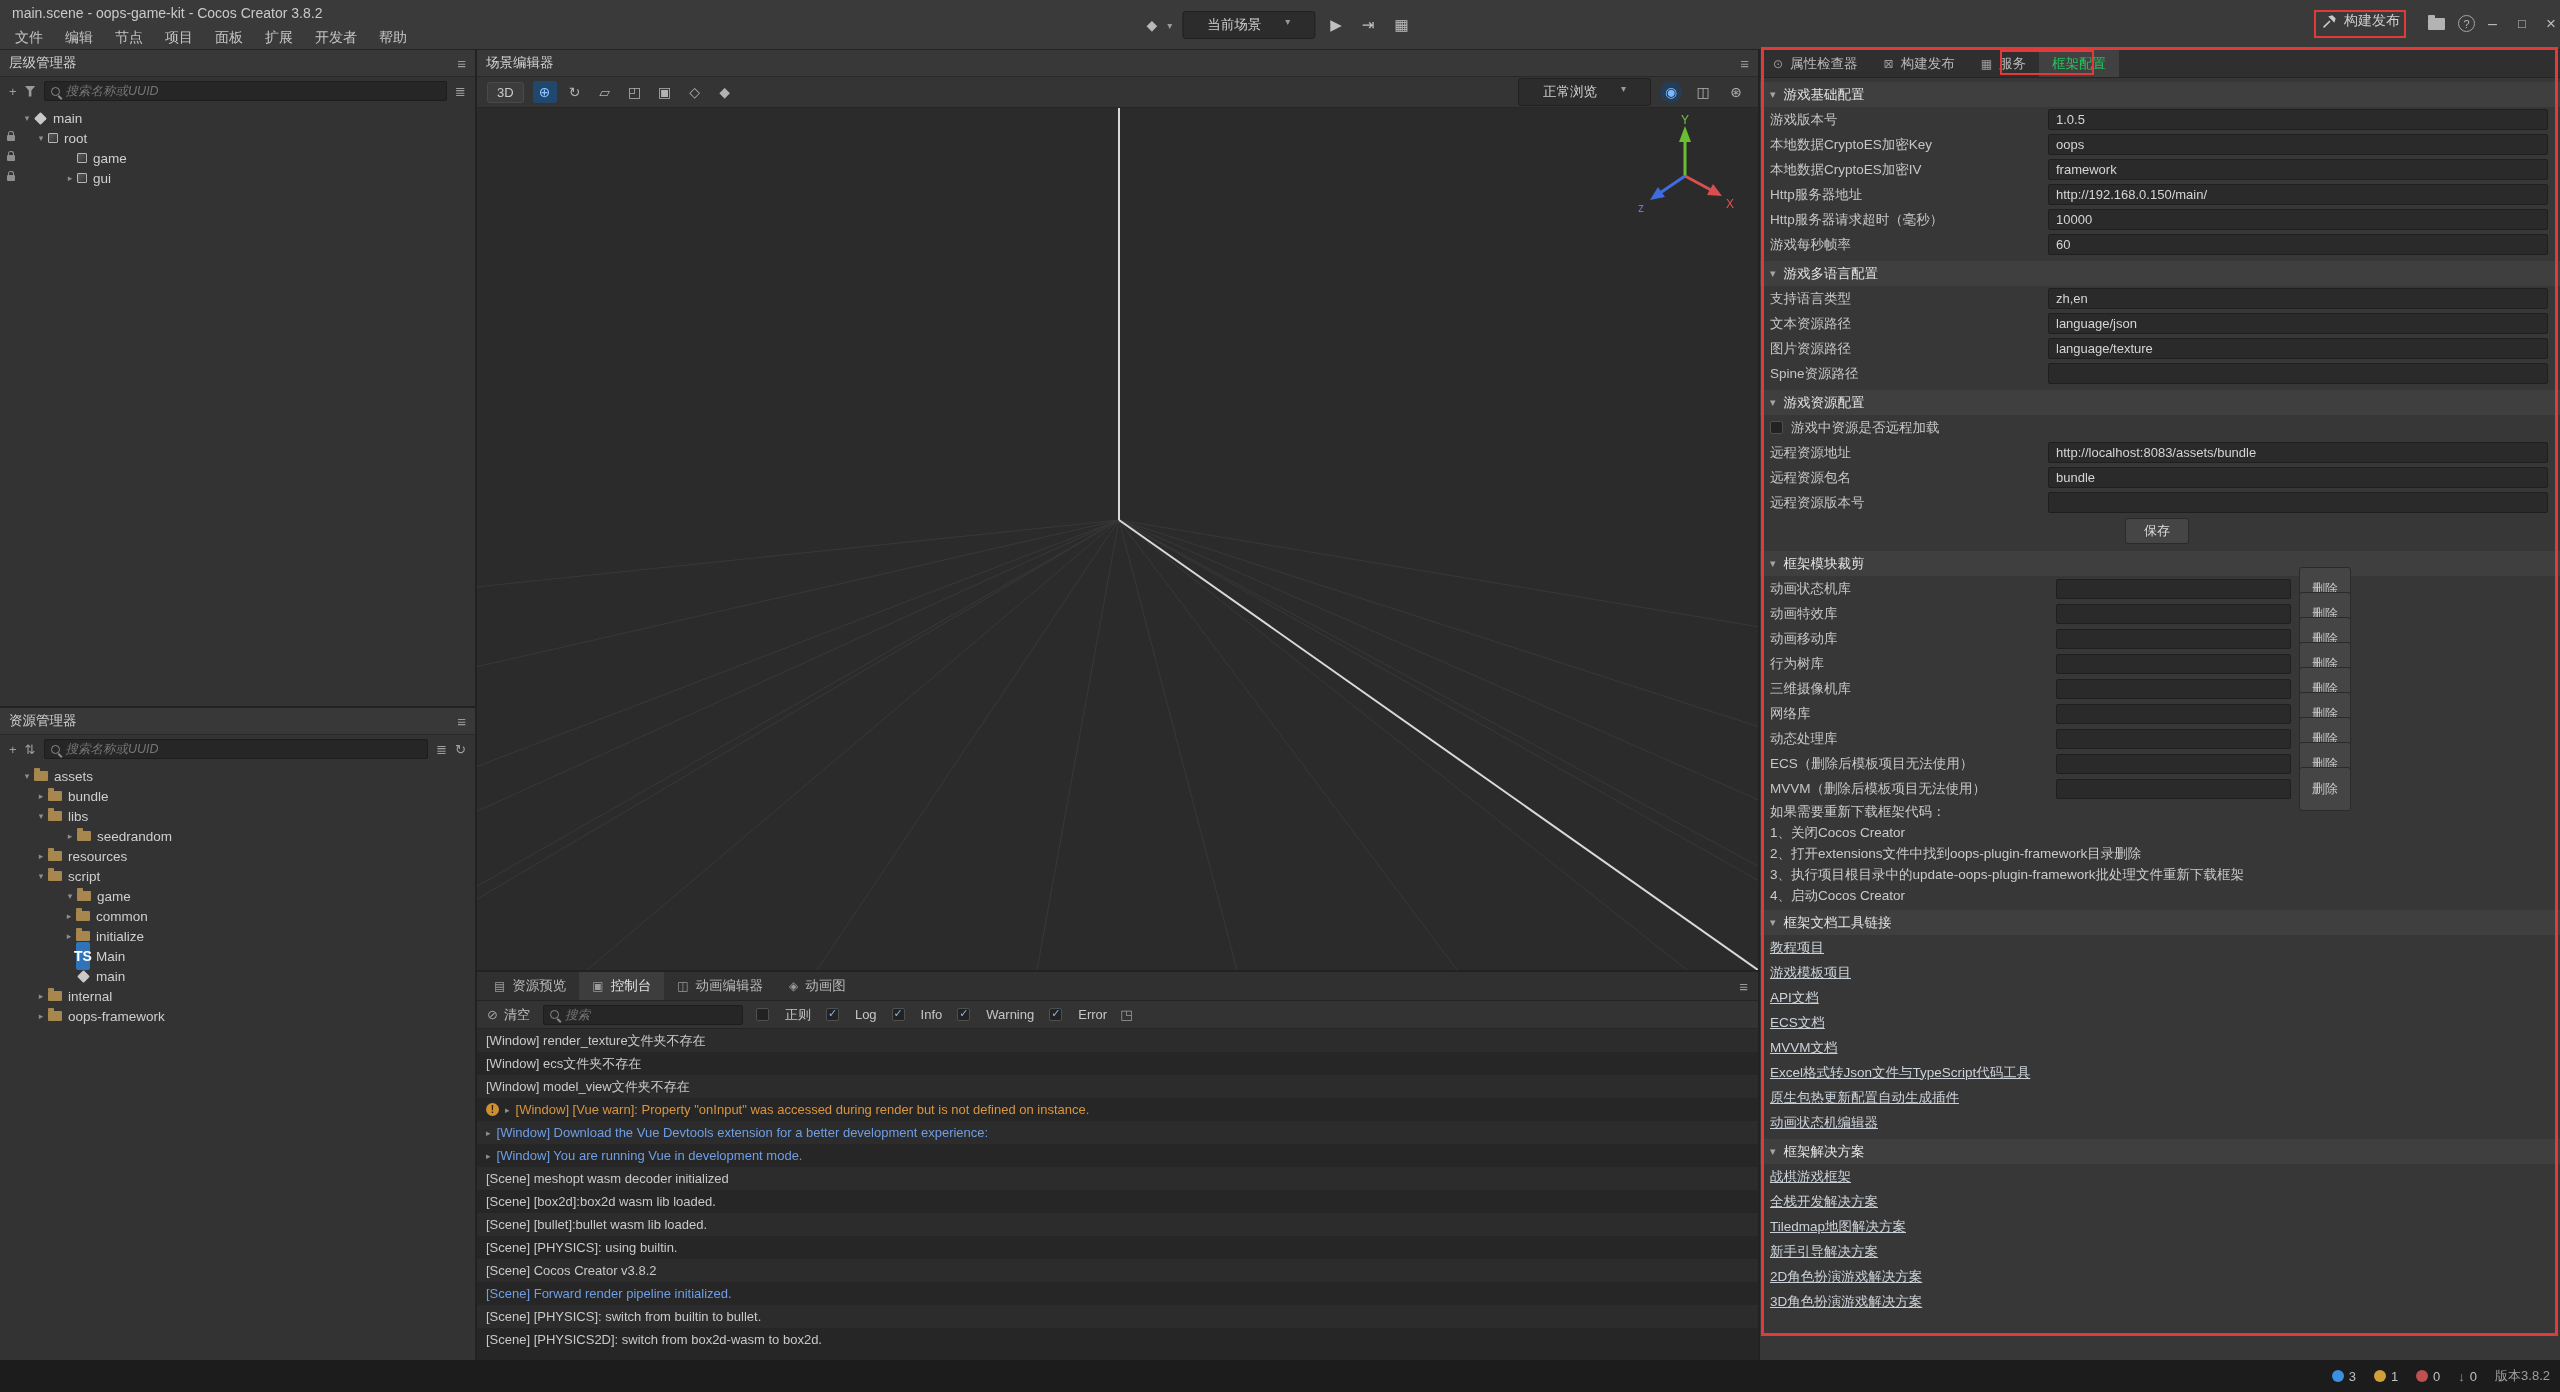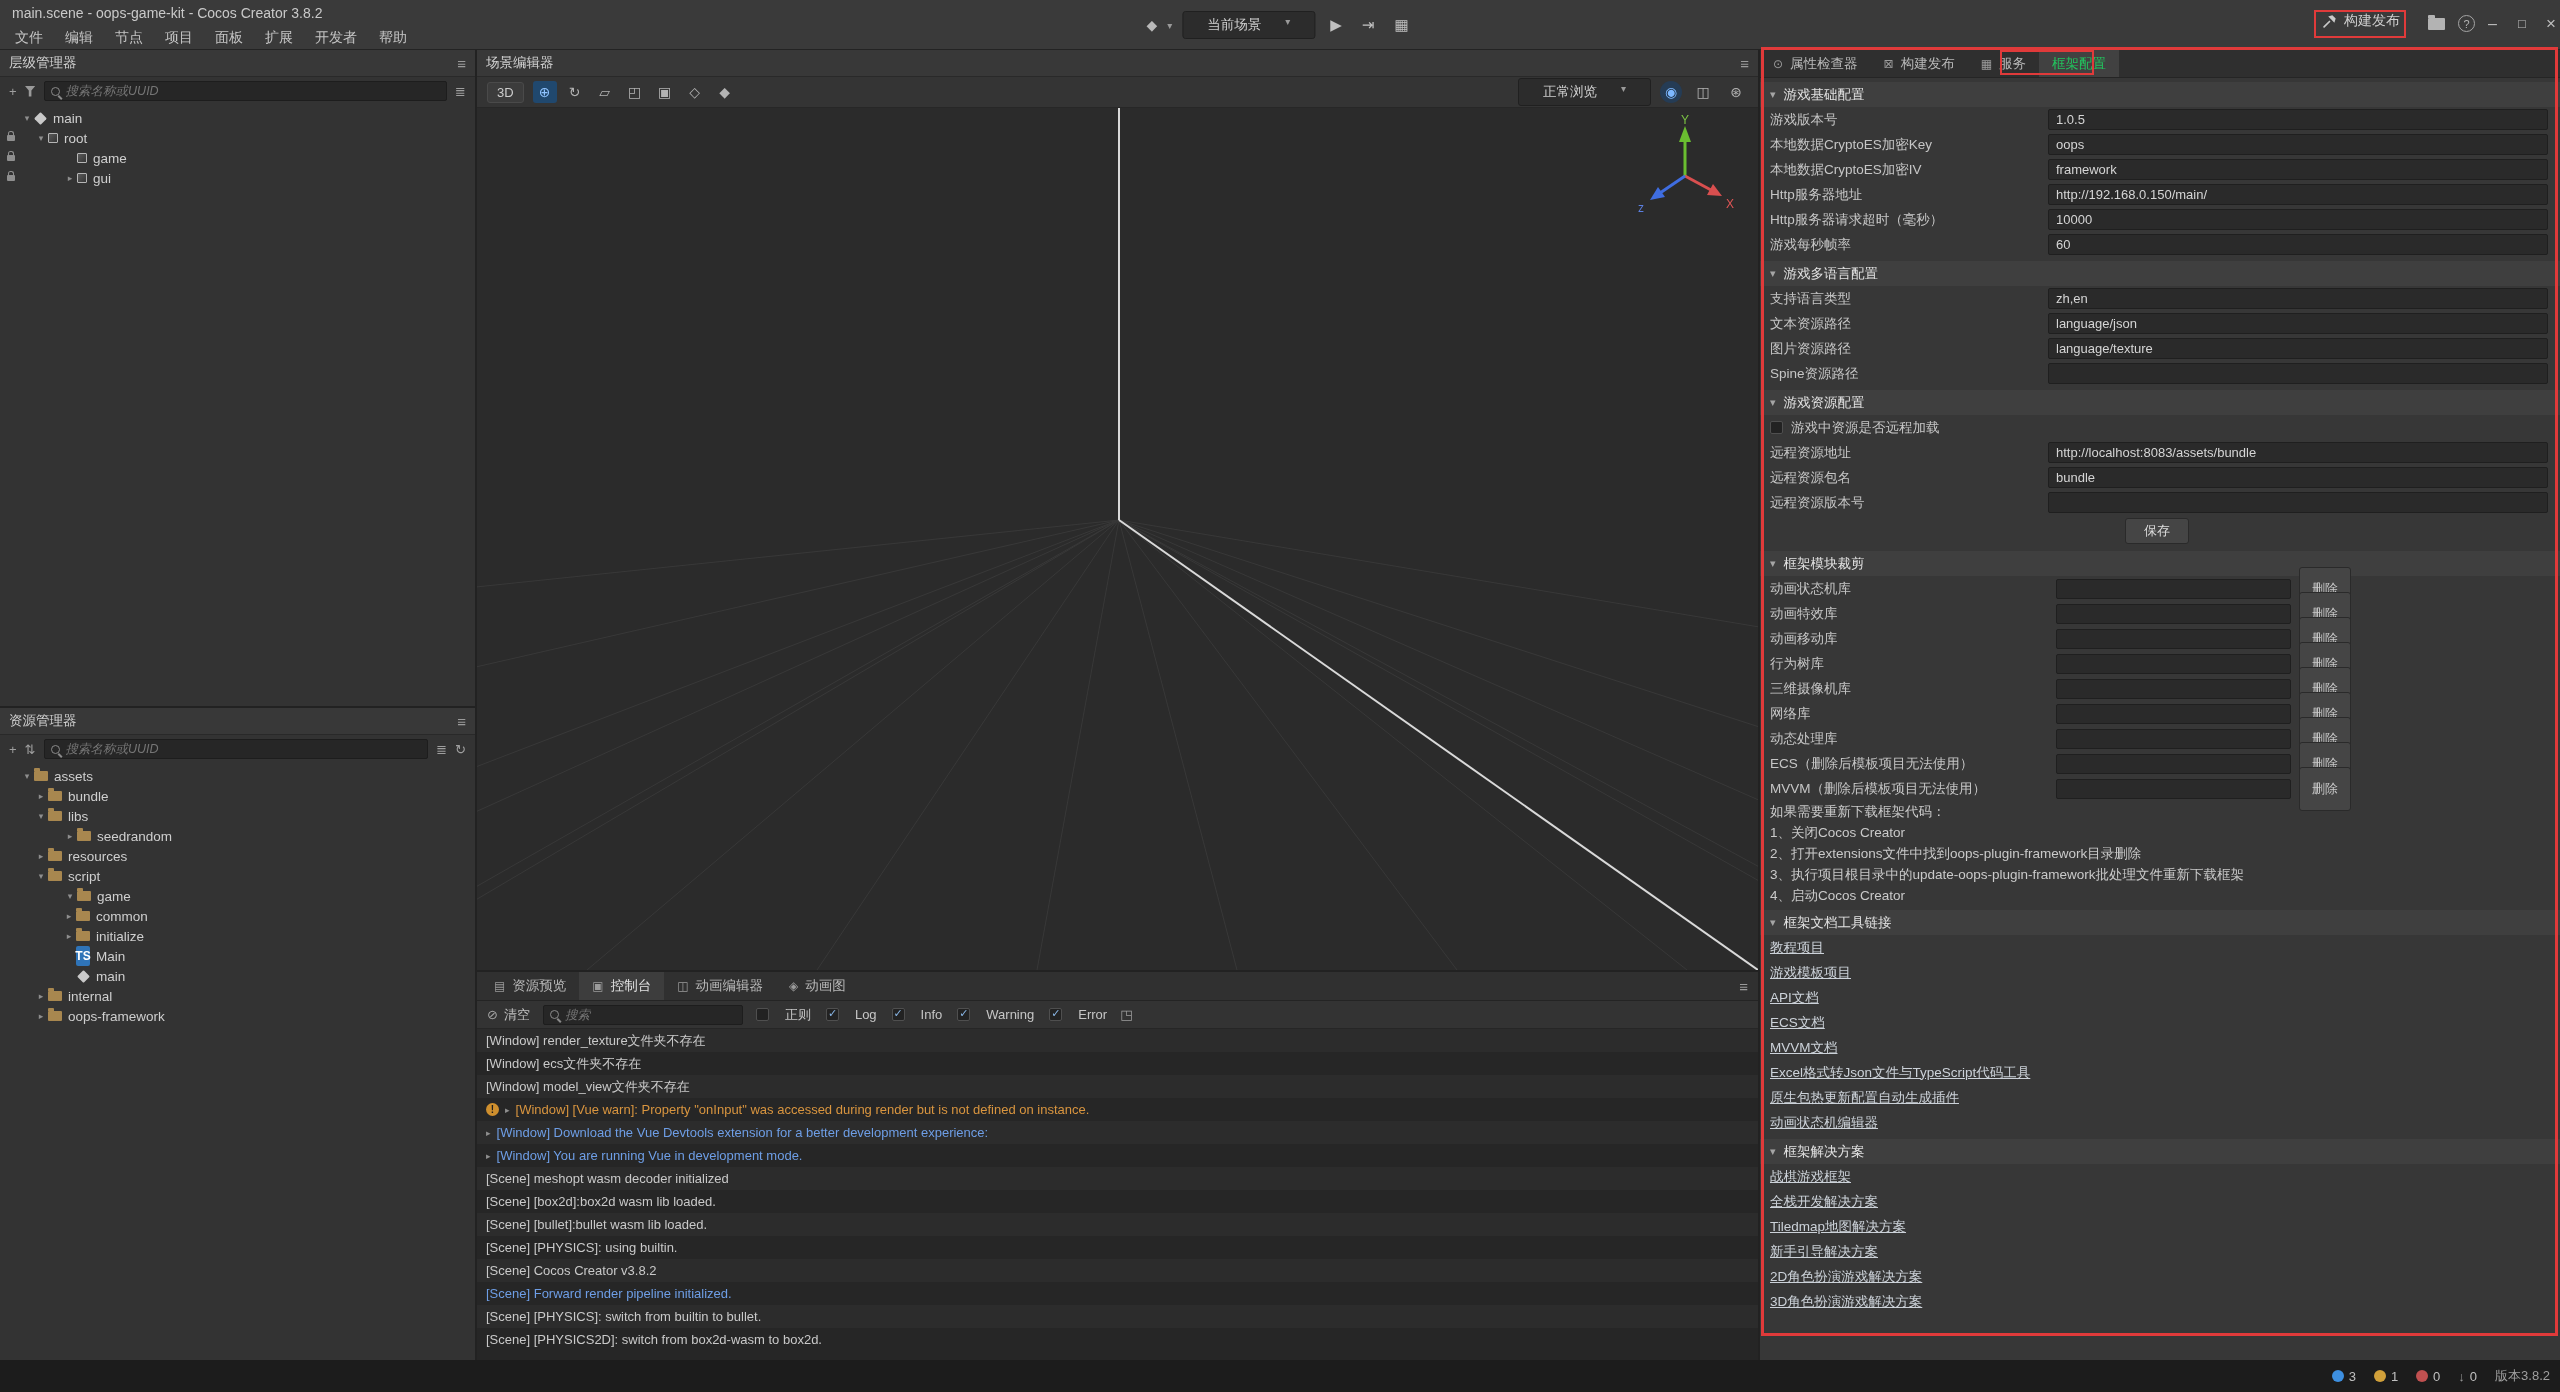--- a/index.html
+++ b/index.html
@@ -54,21 +54,21 @@
 .tree{flex:1;overflow:hidden;padding-top:3px}
 .tree-row{position:relative;height:20px;display:flex;align-items:center;font-size:13.5px;color:#cfcfcf}
 .ind-0{padding-left:20px}.ind-1{padding-left:34px}.ind-2{padding-left:63px}.ind-3{padding-left:62px}
 .tree-arrow{width:14px;display:inline-block;font-size:9px;color:#8e8e8e;text-align:center;flex:none}
 .tree-label{margin-left:6px;white-space:nowrap}
 .tree-icon{flex:none}
 .folder-icon{position:relative;width:14px;height:10px;background:#a8874f;border-radius:1px}
 .folder-icon::before{content:"";position:absolute;left:0;top:-3px;width:6px;height:3px;background:#a8874f;border-radius:1px 1px 0 0}
 .scene-icon{width:9px;height:9px;background:#c9c9c9;transform:rotate(45deg);border-radius:1px;margin:0 2px}
 .node-icon{width:10px;height:10px;border:1px solid #b5b5b5;border-radius:1px;background:linear-gradient(135deg,#5a5a5a,#353535)}
-.ts-icon{width:14px;height:20px;background:#2f74b8;border-radius:2px;color:#fff;font-size:12px;font-weight:bold;
+.ts-icon{width:14px;height:28px;background:#2f74b8;border-radius:2px;color:#fff;font-size:14px;font-weight:bold;
   display:flex;align-items:center;justify-content:center}
 .lock{display:none}
 .lock.show{display:block;position:absolute;left:7px;top:7px;width:8px;height:6px;background:#8f8f8f;border-radius:1px}
 .lock.show::before{content:"";position:absolute;left:1px;top:-4px;width:4px;height:4px;border:1.4px solid #8f8f8f;border-bottom:none;border-radius:2.5px 2.5px 0 0}
 
 
 #scene-panel{height:922px;flex:none;display:flex;flex-direction:column;background:#fde047;border-bottom:2px solid #222}
 #scene-toolbar{height:31px;flex:none;background:#343434;border-bottom:1px solid #272727;display:flex;align-items:center;padding:0 10px;gap:9px}
 .mode-btn{font-size:13px;color:#ccc;padding:2px 9px;border:1px solid #4a4a4a;border-radius:3px;background:#3c3c3c}
 #scene-tools{display:flex;gap:6px}

